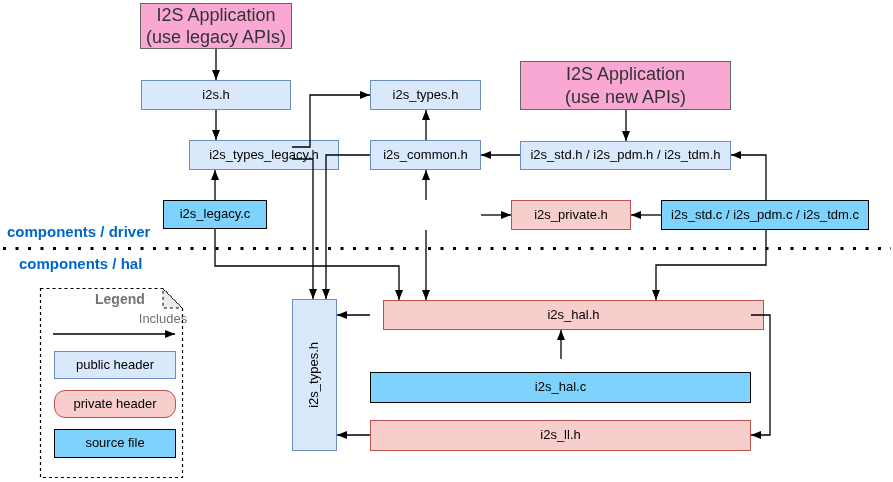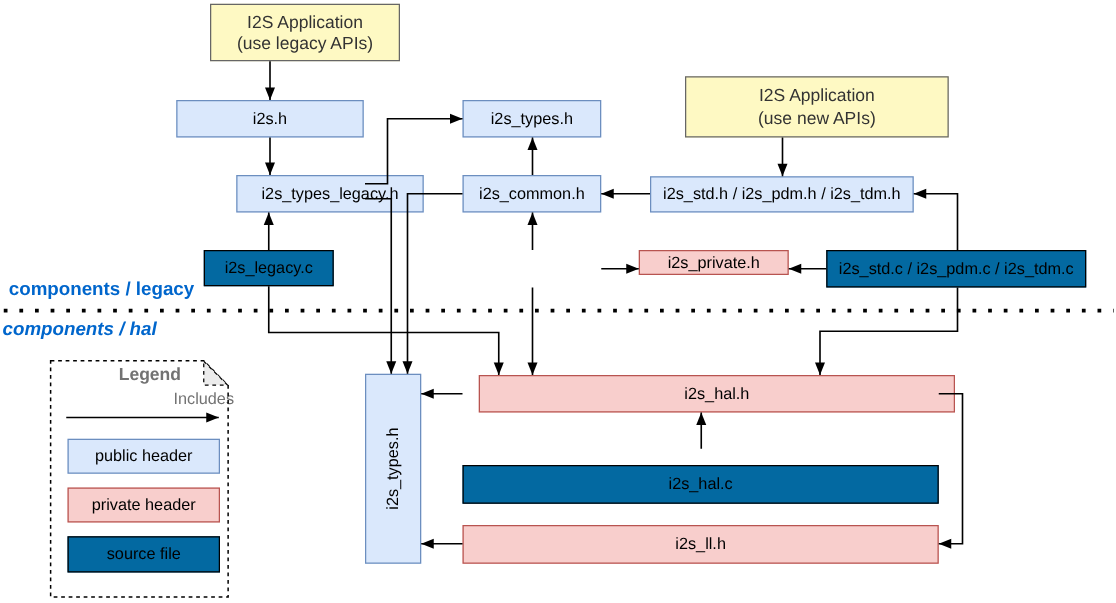--- a/index.html
+++ b/index.html
@@ -4,56 +4,56 @@
 <style>
   html,body{margin:0;padding:0;background:#fff;}
   #canvas{position:relative;width:893px;height:482px;background:#fff;overflow:hidden;
           font-family:"Liberation Sans",sans-serif;}
   .node{position:absolute;display:flex;align-items:center;justify-content:center;
         box-sizing:border-box;border:1px solid #000;background:#fff;color:#000;
         font-size:13px;text-align:center;line-height:1.25;}
   .node span{white-space:pre-line;}
   .public{background:#dae8fc;border-color:#6c8ebf;}
   .private{background:#f8cecc;border-color:#b85450;}
-  .app{background:#fef9c3;border-color:#666666;color:#333333;font-size:14px;margin-left:28px;}
-  .src{background:#0369a1;border-color:#000000;text-align:right;}
+  .app{background:#f9a8d4;border-color:#666666;color:#333333;font-size:18px;}
+  .src{background:#7dd3fc;border-color:#000000;text-align:right;}
   .vertical span{writing-mode:vertical-rl;transform:rotate(180deg);white-space:nowrap;}
   .seclabel{position:absolute;font-weight:bold;font-size:15px;color:#0066cc;}
   .legend-text{position:absolute;color:#737373;margin-left:48px;}
   #connectors{position:absolute;left:0;top:0;pointer-events:none;}
   .edge{stroke:#000;stroke-width:1.3;fill:none;}
 </style>
 </head>
 <body>
 
 <div id="canvas">
 
-  <div class="seclabel" style="left:7px;top:223px;">components / legacy</div>
-  <div class="seclabel" style="left:2px;top:255px;font-style:italic;">components / hal</div>
+  <div class="seclabel" style="left:7px;top:223px;">components / driver</div>
+  <div class="seclabel" style="left:19px;top:255px;">components / hal</div>
 
   <div class="node app" style="left:140px;top:3px;width:152px;height:46px;">
     <span>I2S Application
 (use legacy APIs)</span>
   </div>
   <div class="node public" style="left:141px;top:80px;width:150px;height:30px;">
     <span>i2s.h</span>
   </div>
   <div class="node public" style="left:141px;top:140px;width:150px;height:30px;margin-left:48px;">
     <span>i2s_types_legacy.h</span>
   </div>
   <div class="node src" style="left:163px;top:200px;width:104px;height:29px;">
     <span>i2s_legacy.c</span>
   </div>
   <div class="node public" style="left:370px;top:80px;width:111px;height:30px;">
     <span>i2s_types.h</span>
   </div>
   <div class="node public" style="left:370px;top:140px;width:111px;height:30px;">
     <span>i2s_common.h</span>
   </div>
-  <div class="node private" style="left:511px;top:200px;width:120px;height:20px;text-align:center;">
+  <div class="node private" style="left:511px;top:200px;width:120px;height:30px;text-align:center;">
     <span>i2s_private.h</span>
   </div>
   <div class="node app" style="left:520px;top:61px;width:211px;height:49px;">
     <span>I2S Application
 (use new APIs)</span>
   </div>
   <div class="node public" style="left:520px;top:141px;width:211px;height:29px;">
     <span>i2s_std.h / i2s_pdm.h / i2s_tdm.h</span>
   </div>
   <div class="node src" style="left:661px;top:200px;width:208px;height:30px;">
@@ -71,21 +71,21 @@
   </div>
   <div class="node private" style="left:370px;top:420px;width:381px;height:31px;">
     <span>i2s_ll.h</span>
   </div>
 
   <div class="legend-text" style="left:47px;top:291px;font-weight:bold;font-size:14px;">Legend</div>
   <div class="legend-text" style="left:50px;top:311px;width:130px;text-align:center;font-size:13px;">Includes</div>
   <div class="node public" style="left:54px;top:351px;width:122px;height:28px;">
     <span>public header</span>
   </div>
-  <div class="node private" style="left:54px;top:390px;width:122px;height:28px;">
+  <div class="node private" style="left:54px;top:390px;width:122px;height:28px;border-radius:11px;">
     <span>private header</span>
   </div>
   <div class="node src" style="left:54px;top:429px;width:122px;height:29px;">
     <span>source file</span>
   </div>
 
   <svg id="connectors" width="893" height="482" viewBox="0 0 893 482">
     <defs>
       <marker id="arr" viewBox="0 0 12 12" refX="11" refY="6" markerWidth="12" markerHeight="12" orient="auto" markerUnits="userSpaceOnUse">
         <path d="M1,2 L11,6 L1,10 Z" fill="#000"></path>

